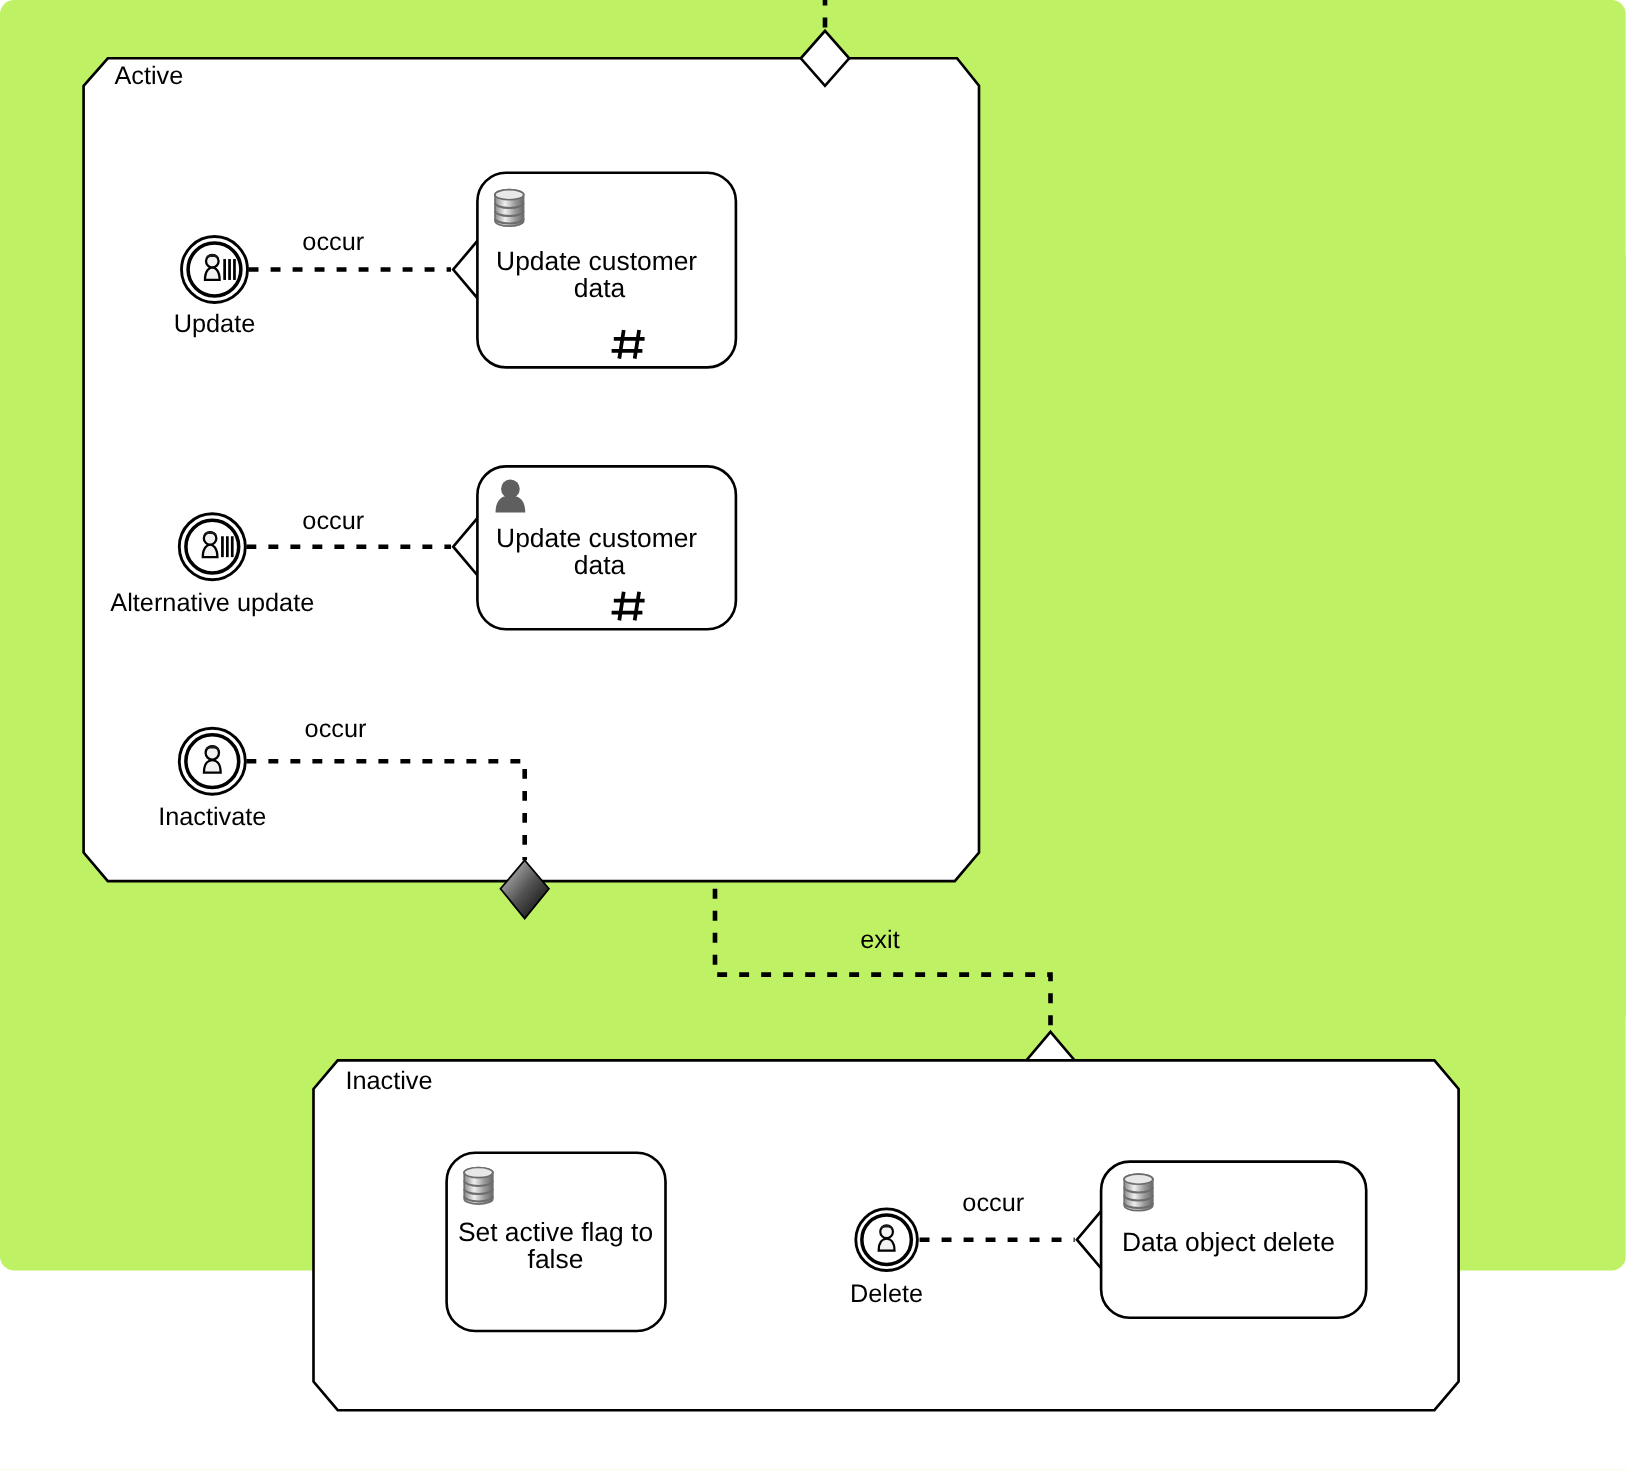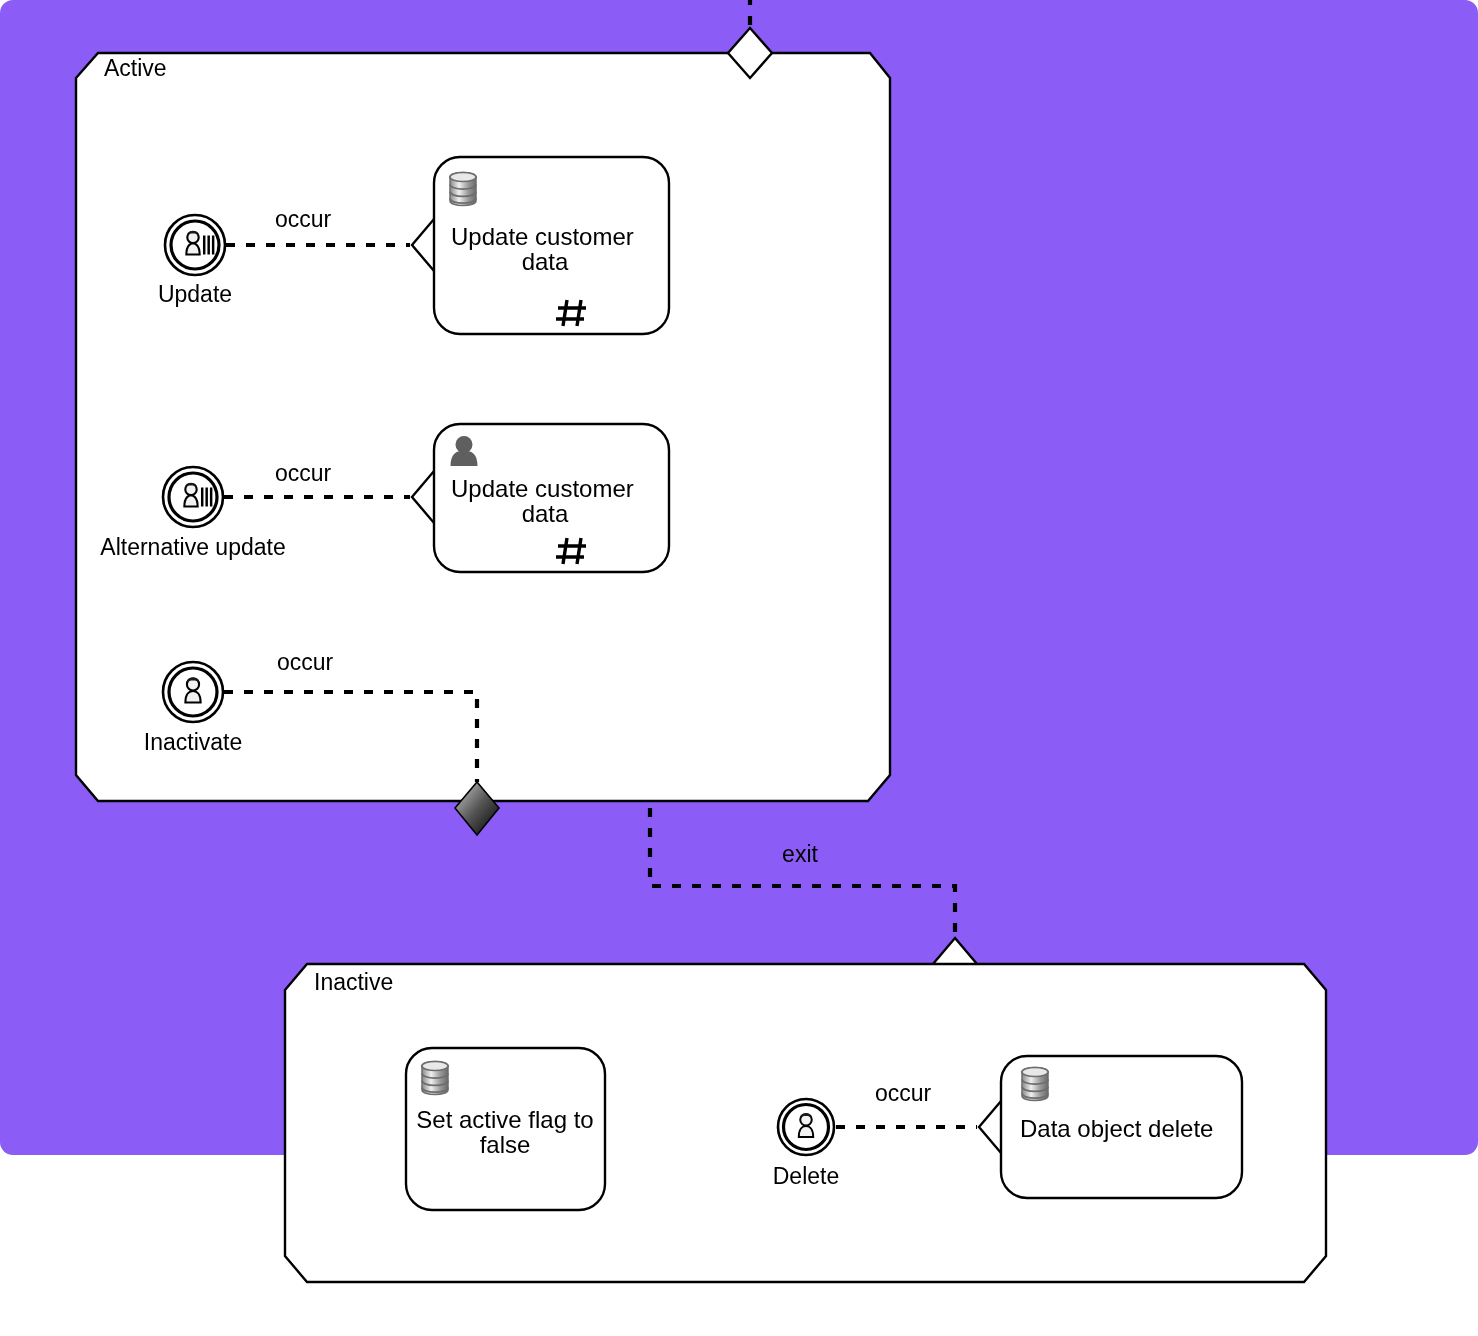--- a/index.html
+++ b/index.html
@@ -10,21 +10,21 @@
   body {
     width: 1478px;
     height: 1336px;
     font-family: "Liberation Sans", sans-serif;
     overflow: hidden;
   }
   #diagram-root {
     position: relative;
     width: 1478px;
     height: 1155px;
-    background: #8b5cf6;
+    background: #bef264;
     border-radius: 13px;
   }
   svg.canvas {
     position: absolute;
     top: 0;
     left: 0;
     width: 1478px;
     height: 1336px;
     display: block;
   }

